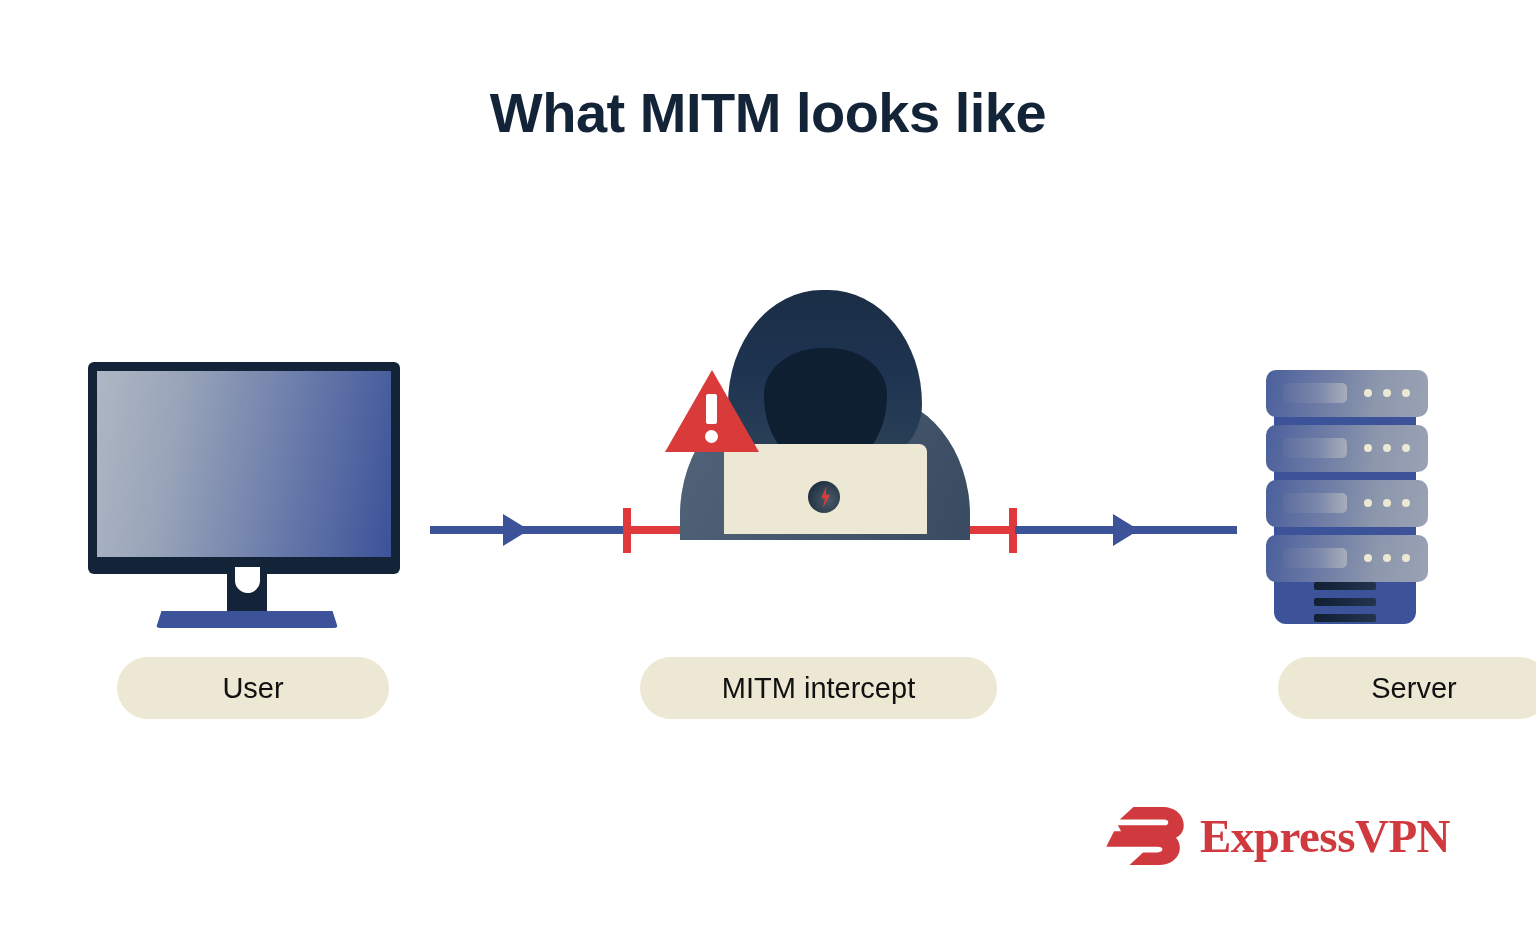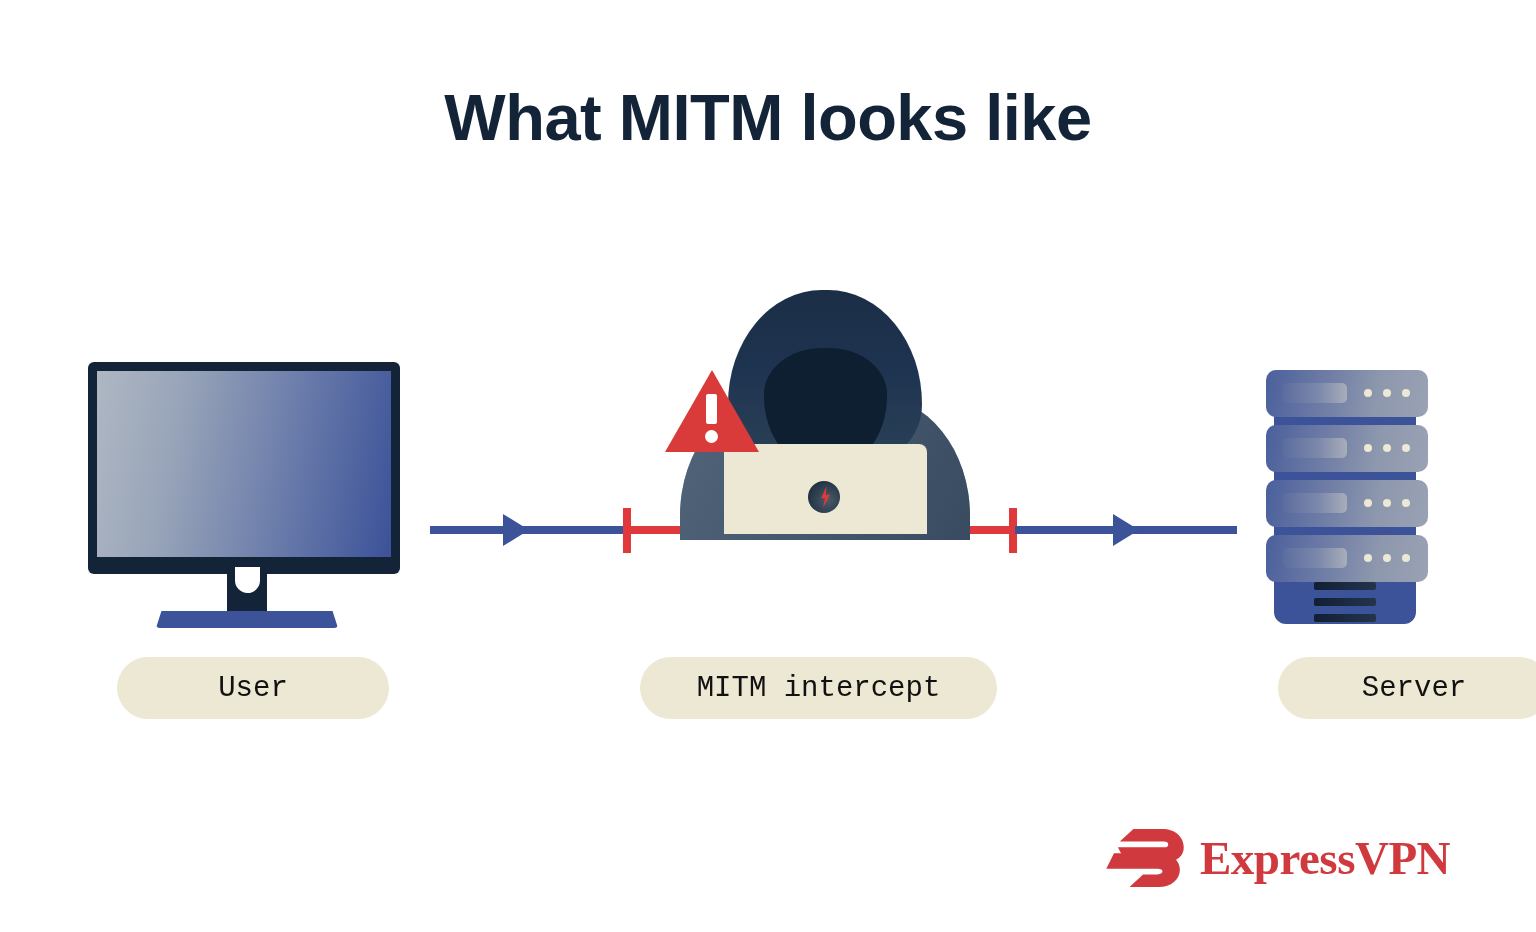--- a/index.html
+++ b/index.html
@@ -15,35 +15,34 @@
     font-family: "Liberation Sans", "DejaVu Sans", sans-serif;
   }
 
   
   #page-title {
     position: absolute;
     top: 82px;
     left: 0;
     width: 1536px;
     text-align: center;
-    font-size: 65px;
+    font-size: 56px;
     font-weight: bold;
     color: #132338;
     letter-spacing: -0.5px;
     line-height: 1.1;
   }
 
   
   #diagram-stage {
     position: absolute;
     top: 0;
     left: 0;
     width: 1536px;
     height: 808px;
-    font-family: Liberation Mono, monospace;
   }
 
   .node {
     position: absolute;
   }
 
   
   #user-monitor { left: 88px; top: 362px; width: 320px; height: 268px; }
   .monitor-bezel {
     position: absolute; left: 0; top: 0;
@@ -215,21 +214,21 @@
     font-size: 29px;
     font-weight: 400;
   }
   #label-user   { left: 117px;  top: 657px; width: 272px; height: 62px; }
   #label-mitm   { left: 640px;  top: 657px; width: 357px; height: 62px; text-align: right; }
   #label-server { left: 1278px; top: 657px; width: 272px; height: 62px; }
 
   
   #brand-logo {
     position: absolute;
-    left: 1104px; top: 822px;
+    left: 1104px; top: 800px;
     width: 340px; height: 72px;
     display: flex;
     align-items: center;
     gap: 14px;
   }
   .brand-mark { width: 82px; height: 62px; flex: 0 0 auto; }
   .brand-word {
     font-family: "Liberation Serif", "DejaVu Serif", serif;
     font-size: 47px;
     font-weight: bold;

